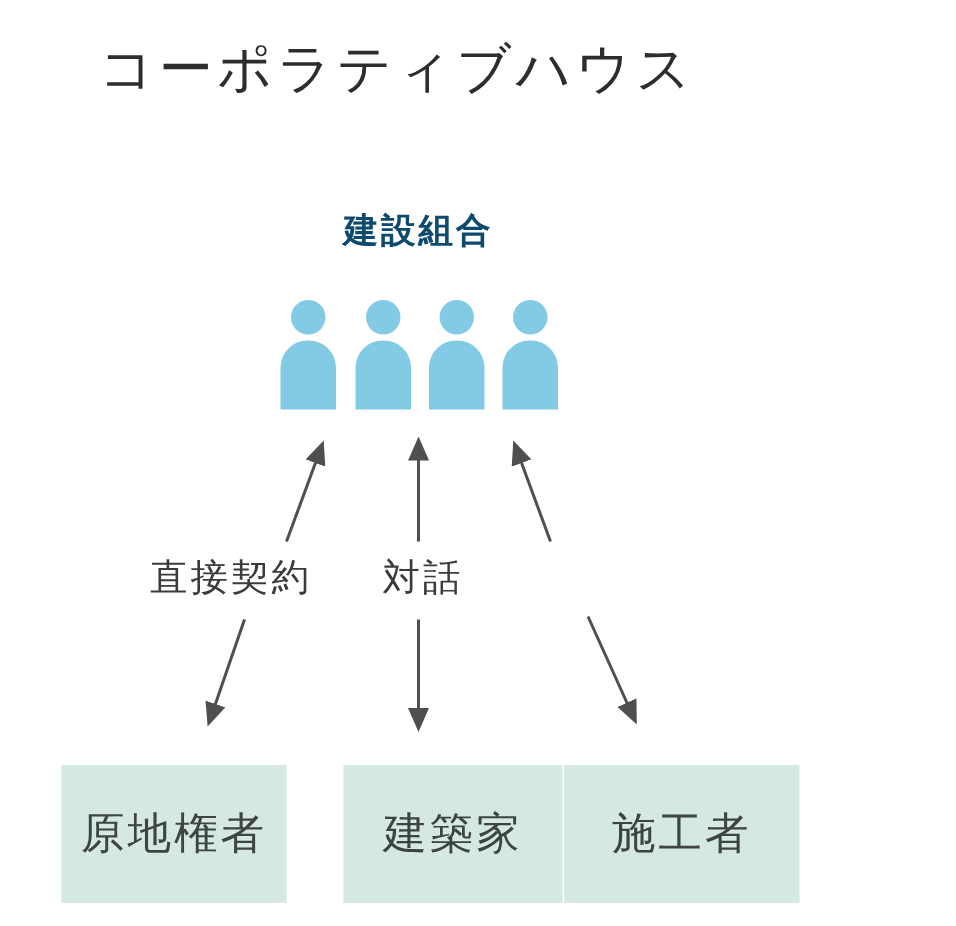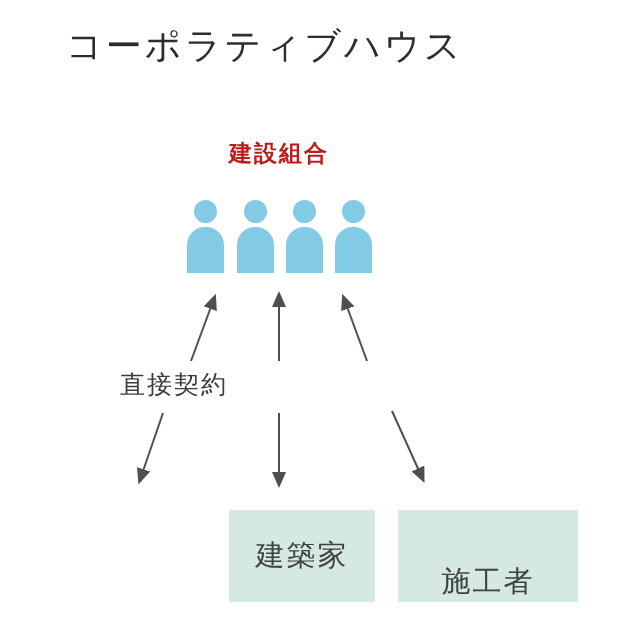--- a/index.html
+++ b/index.html
@@ -29,21 +29,21 @@
     white-space: nowrap;
   }
 
   .union-label {
     left: 279px;
     top: 138px;
     transform: translateX(-50%);
     font-size: 23px;
     font-weight: 700;
     letter-spacing: 2px;
-    color: #b91c1c;
+    color: #0c4a6e;
     white-space: nowrap;
   }
 
   .people-row {
     left: 187px;
     top: 200px;
     width: 186px;
     height: 73px;
   }
   .person {
@@ -87,41 +87,40 @@
     pointer-events: none;
   }
 
   .relation-label {
     top: 368px;
     transform: translateX(-50%);
     font-size: 25px;
     letter-spacing: 2px;
     color: #3b3b3b;
     white-space: nowrap;
-    margin-left: 20px;
   }
   .relation-label.rel-0 { left: 154px; }
   .relation-label.rel-1 { left: 282px; }
   .relation-label.rel-2 { left: 406px; }
 
   .stakeholder-box {
     top: 510px;
     height: 92px;
     background: var(--box-teal, #d6e8e4);
     display: flex;
     align-items: center;
     justify-content: center;
     font-size: 29px;
     letter-spacing: 2px;
     color: #3d4441;
     white-space: nowrap;
   }
   .stakeholder-box.box-0 { left: 41px;  width: 150px; }
   .stakeholder-box.box-1 { left: 208px; width: 146px; margin-left: 21px; }
-  .stakeholder-box.box-2 { left: 398px; width: 180px; align-items: flex-end; }
+  .stakeholder-box.box-2 { left: 376px; width: 157px; }
 </style>
 </head>
 <body>
 
 <div id="stage">
 
   <div class="abs page-title">コーポラティブハウス</div>
 
   <div class="abs union-label">建設組合</div>
 
@@ -155,21 +154,25 @@
       <line x1="191" y1="361" x2="212" y2="304" marker-end="url(#ah)"></line>
       <line x1="279" y1="361" x2="279" y2="302" marker-end="url(#ah)"></line>
       <line x1="367" y1="361" x2="346" y2="304" marker-end="url(#ah)"></line>
       <line x1="163" y1="413" x2="142" y2="474" marker-end="url(#ah)"></line>
       <line x1="279" y1="413" x2="279" y2="477" marker-end="url(#ah)"></line>
       <line x1="392" y1="411" x2="420" y2="473" marker-end="url(#ah)"></line>
     </g>
   </svg>
 
   <div class="abs relation-label rel-0">直接契約</div>
+  <div class="abs relation-label rel-1">対話</div>
 
+  <div class="abs stakeholder-box box-0">
+    <span>原地権者</span>
+  </div>
   <div class="abs stakeholder-box box-1">
     <span>建築家</span>
   </div>
   <div class="abs stakeholder-box box-2">
     <span>施工者</span>
   </div>
 
 </div>
 
 </body></html>

